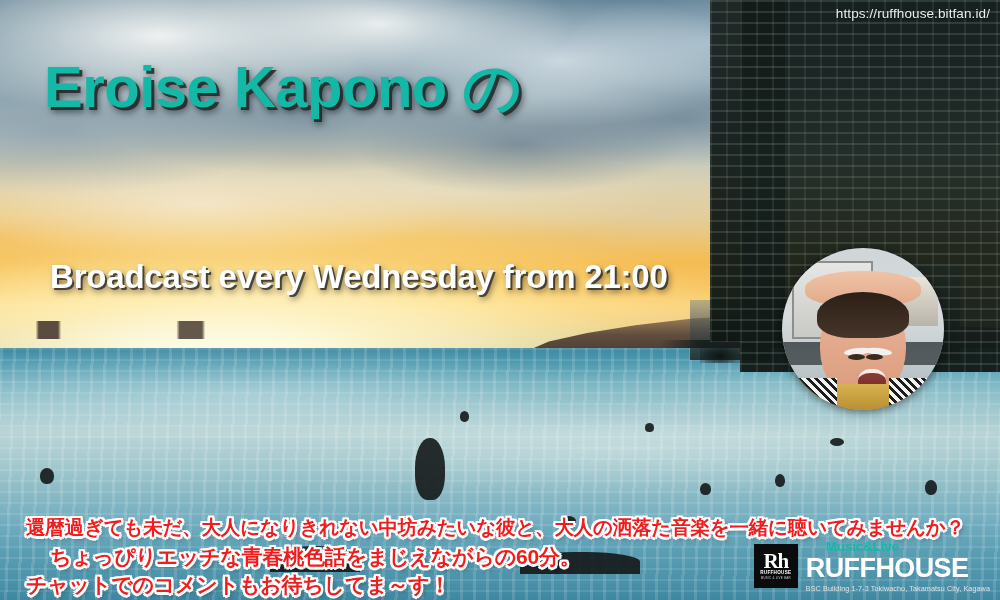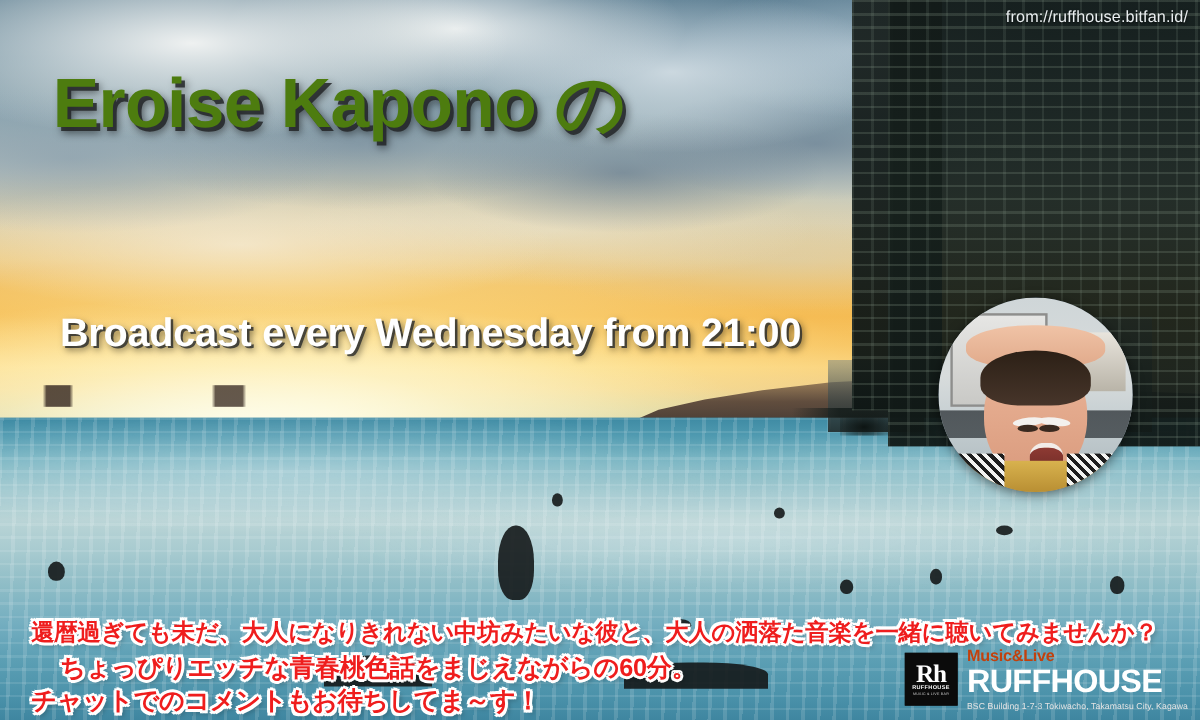--- a/index.html
+++ b/index.html
@@ -166,21 +166,21 @@
   
   .url{
     position:absolute;right:10px;top:6px;
     color:#e9eef0;font-size:13.5px;letter-spacing:.1px;
     text-shadow:0 1px 2px rgba(0,0,0,.75);
     white-space:nowrap;
   }
 
   .title-en{
     position:absolute;left:44px;top:58px;
-    font-size:58px;font-weight:700;color:#4d7c0f;
+    font-size:58px;font-weight:700;color:#14b8a6;
     letter-spacing:-.5px;line-height:1;
     text-shadow:
       3px 3px 0 rgba(35,38,40,.85),
       4px 5px 7px rgba(0,0,0,.55);
     white-space:nowrap;
   }
 
   .title-jp{
     position:absolute;left:44px;top:134px;
     font-size:92px;font-weight:700;color:#ffffff;
@@ -327,22 +327,23 @@
   }
   .logo-mark-sub{
     color:#fff;font-size:4.6px;font-weight:700;letter-spacing:.3px;line-height:1.4;
     text-align:center;
   }
   .logo-mark-sub2{
     color:#c9c9c9;font-size:3px;letter-spacing:.2px;line-height:1.3;
   }
   .logo-text{display:flex;flex-direction:column;line-height:1;}
   .logo-ml{
-    color:#c2410c;font-size:13.5px;font-weight:700;letter-spacing:-.2px;
+    color:#14b8a6;font-size:13.5px;font-weight:700;letter-spacing:-.2px;
     margin-bottom:1px;
+    margin-left:20px;
   }
   .logo-rh{
     color:#ffffff;font-size:27px;font-weight:700;letter-spacing:-.6px;
     line-height:1;
   }
   .logo-addr{
     color:#e4e4e4;font-size:7.2px;letter-spacing:.1px;margin-top:3px;
     white-space:nowrap;
   }
 </style>
@@ -377,21 +378,21 @@
   <div class="bg-lowrise2"></div>
   <div class="bg-palms"></div>
   <div class="bg-pier"></div>
   <div class="bg-tower-left">
     <div class="tower-windows"></div>
   </div>
   <div class="bg-tower">
     <div class="tower-windows"></div>
   </div>
 
-  <div class="url">from://ruffhouse.bitfan.id/</div>
+  <div class="url">https://ruffhouse.bitfan.id/</div>
 
   <div class="title-en">Eroise Kapono の</div>
 
 
   <div class="subtitle">Broadcast every Wednesday from 21:00</div>
 
   <div class="dj-photo">
     <div class="dj-room"></div>
     <div class="dj-wallpanel"></div>
     <div class="dj-shelf"></div>

